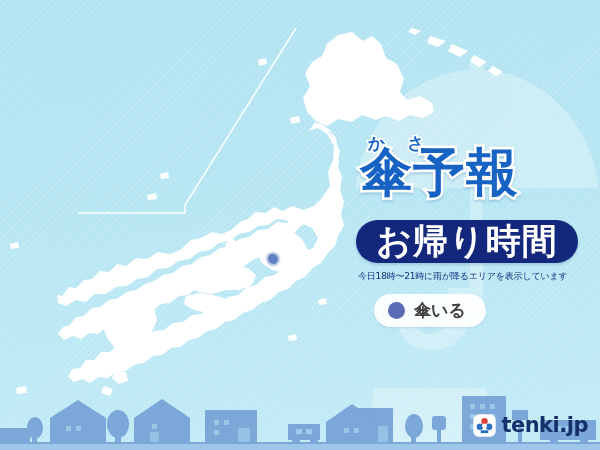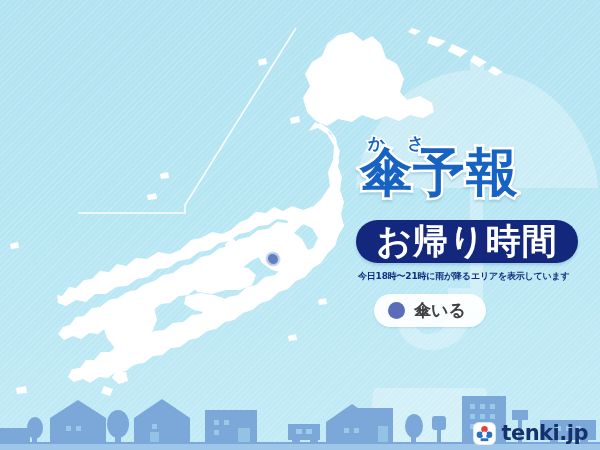--- a/index.html
+++ b/index.html
@@ -118,21 +118,21 @@
     font-weight: 900;
     color: #ffffff;
     letter-spacing: 1px;
     line-height: 1;
   }
 
   .caption {
     margin-top: 7px;
     margin-left: 2px;
     font-size: 9px;
-    font-weight: 700;
+    font-weight: 400;
     color: #12307f;
     letter-spacing: -0.2px;
     white-space: nowrap;
   }
 
   .legend {
     margin-top: 11px;
     margin-left: 18px;
     width: 112px;
     height: 33px;
@@ -166,21 +166,21 @@
     left: 0;
     bottom: 0;
     width: 600px;
     height: 62px;
   }
 
   
   .logo {
     position: absolute;
     right: 12px;
-    bottom: 6px;
+    bottom: 14px;
     display: flex;
     align-items: center;
     gap: 6px;
   }
   .logo-mark {
     width: 21px;
     height: 21px;
     border-radius: 5px;
     background: #ffffff;
     position: relative;

